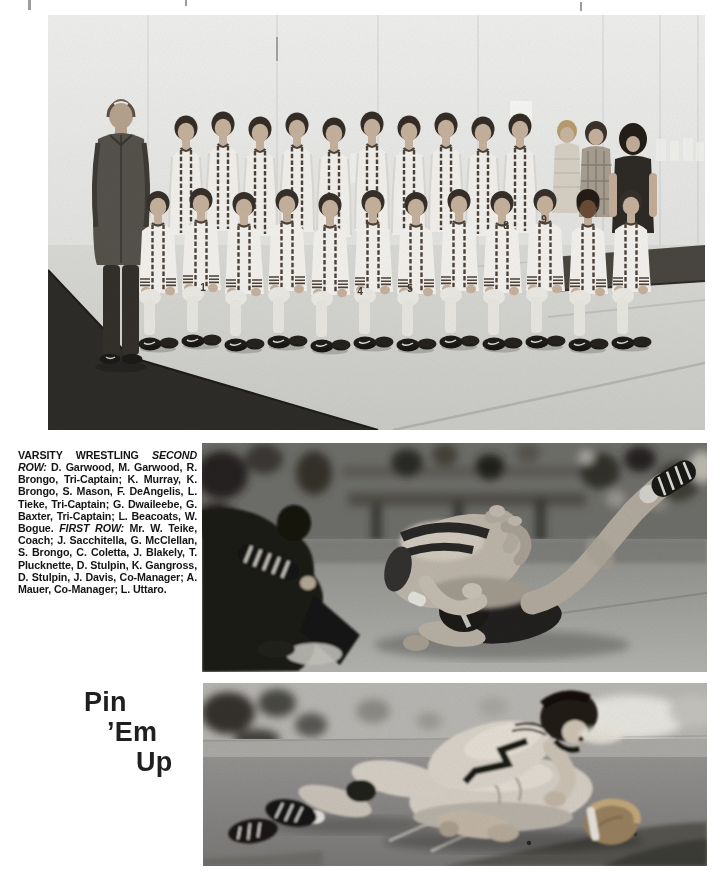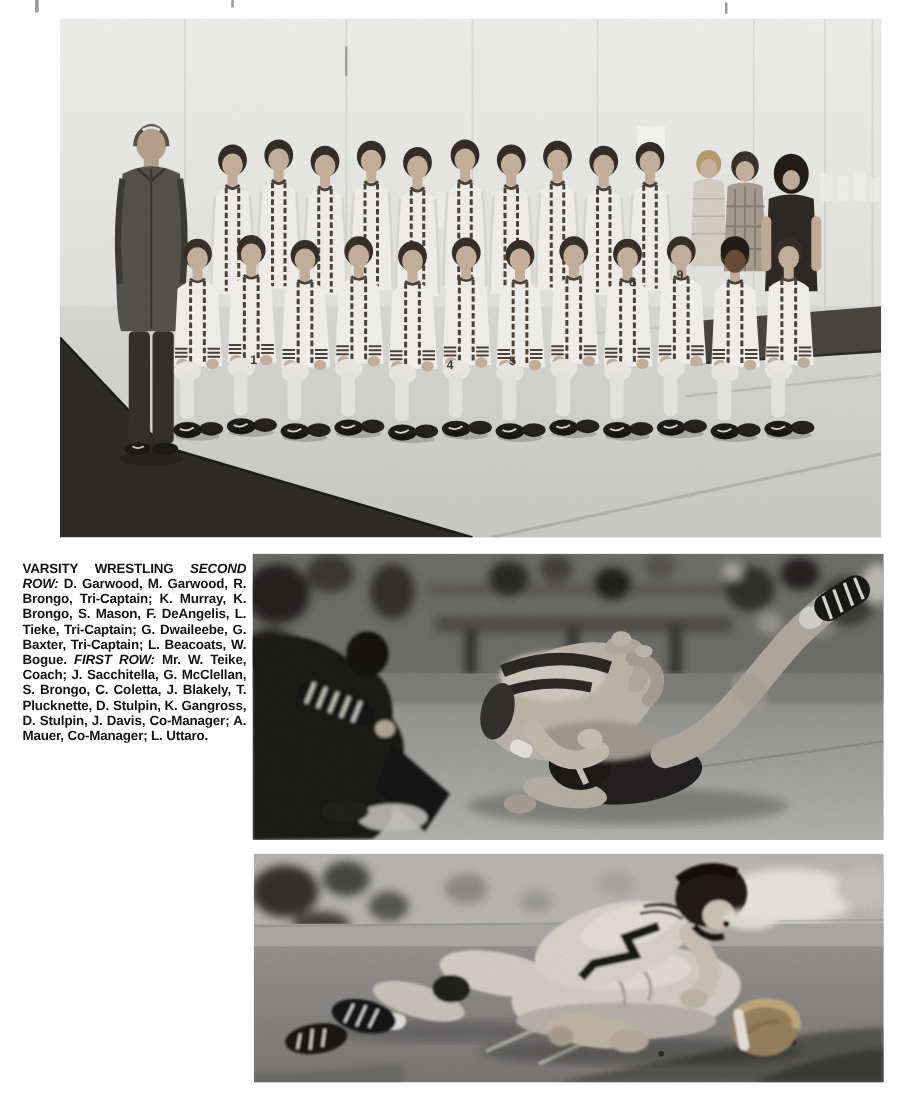--- a/index.html
+++ b/index.html
@@ -296,20 +296,25 @@
         <g transform="rotate(-32 472 36)">
           <rect x="448" y="24" width="48" height="23" rx="11" fill="#191917"></rect>
           <path d="M460 26 L456 45 M470 26 L466 45 M480 26 L476 45 M489 27 L486 45" stroke="#dcdad2" stroke-width="2.6" fill="none"></path>
         </g>
       </g>
 
       <rect width="505" height="229" filter="url(#m-grain)" opacity="0.08"></rect>
     </svg>
   </figure>
 
+  <div class="headline">
+    <div class="hl-1">Pin</div>
+    <div class="hl-2">’Em</div>
+    <div class="hl-3">Up</div>
+  </div>
 
   <figure class="photo photo-action-bottom" role="img" aria-label="Black-and-white action photo: a wrestler in a light singlet rides an opponent who lies flat on the painted mat">
     <svg viewBox="0 0 504 183" preserveAspectRatio="none">
       <defs>
         <linearGradient id="b-mat" x1="0" y1="0" x2="0" y2="1">
           <stop offset="0" stop-color="#959391"></stop>
           <stop offset="1" stop-color="#7b7977"></stop>
         </linearGradient>
         <filter id="b-blur4">
             <feGaussianBlur stdDeviation="4"></feGaussianBlur>

